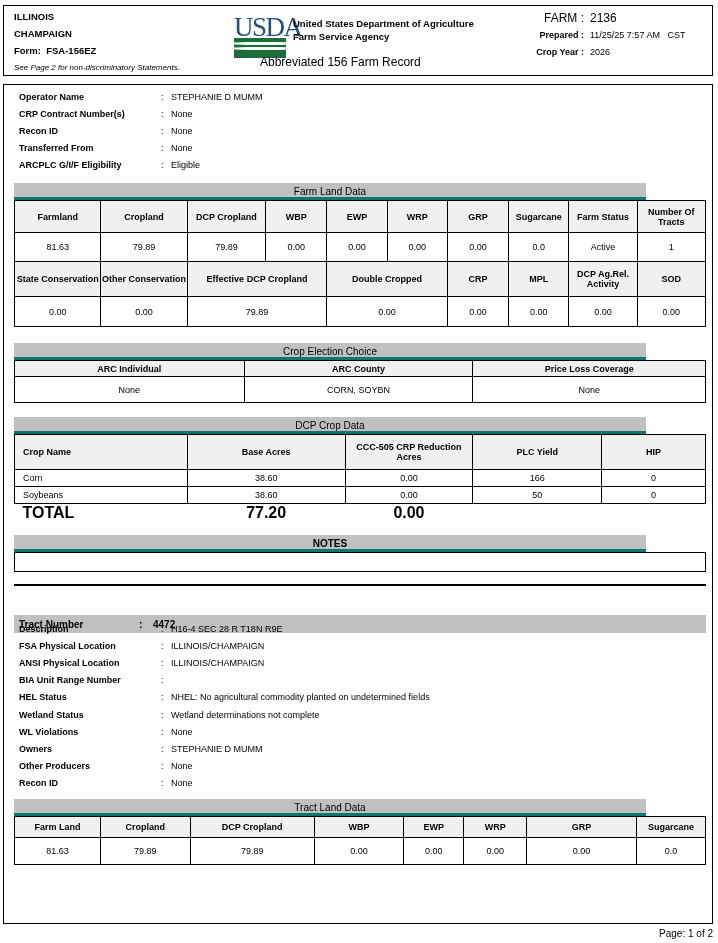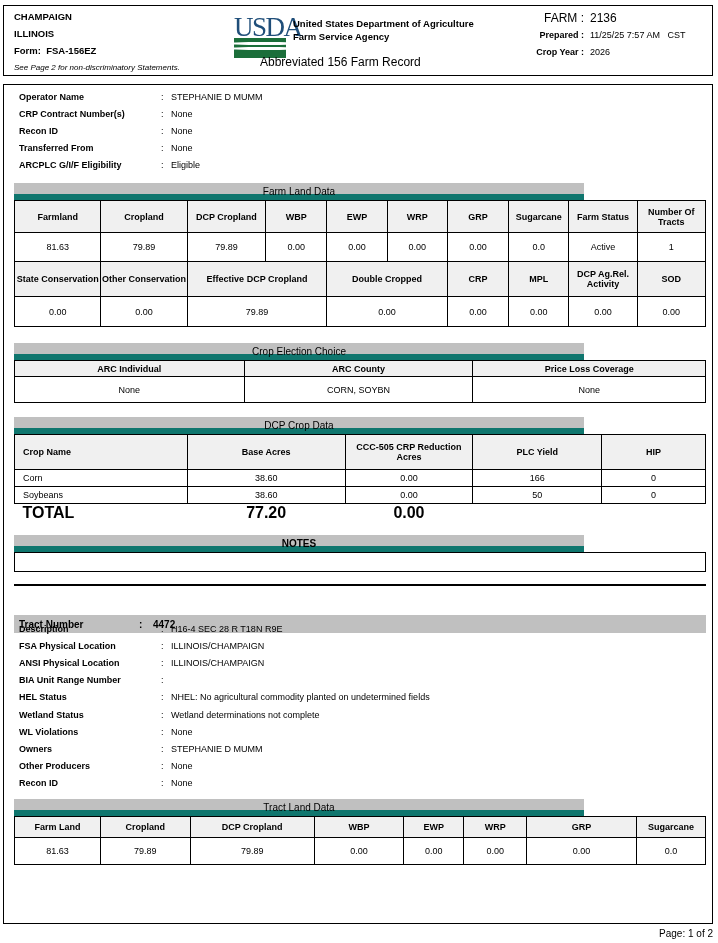--- a/index.html
+++ b/index.html
@@ -20,38 +20,38 @@
   .h-right .row { height: 17px; display: flex; align-items: center; }
   .h-right .lbl { width: 100px; text-align: right; font-weight: bold; }
   .h-right .val { padding-left: 6px; }
   .h-right .farm .lbl, .h-right .farm .val { font-size: 12px; font-weight: normal; }
   
   .main { position: absolute; left: 3px; top: 84px; width: 710px; height: 840px; border: 1px solid #000; }
   .kv { position: absolute; left: 15px; font-size: 9px; }
   .kv .r { display: flex; height: 17.2px; align-items: center; }
   .kv .k { width: 142px; font-weight: bold; }
   .kv .c { width: 10px; }
-  .section-bar { position: absolute; left: 10px; width: 570px; height: 17px; background: #c0c0c0; text-align: center; font-size: 10px; line-height: 17px; border-bottom: 6px solid #0f766e; }
+  .section-bar { position: absolute; left: 10px; width: 632px; height: 17px; background: #c0c0c0; text-align: center; font-size: 10px; line-height: 17px; border-bottom: 3px solid #0f766e; }
   table { position: absolute; left: 10px; width: 692px; border-collapse: collapse; font-size: 9px; }
   td, th { border: 1px solid #000; text-align: center; vertical-align: middle; }
   th { background: #f0f0f0; font-weight: bold; }
   .notes-box { position: absolute; left: 10px; top: 467px; width: 692px; height: 20px; border: 1px solid #000; }
   .divider { position: absolute; left: 10px; top: 499px; width: 692px; height: 2px; background: #000; }
   .tract-bar { position: absolute; left: 10px; top: 513px; width: 692px; height: 18px; background: #c0c0c0; font-size: 10px; display: flex; align-items: center; font-weight: bold; margin-top: 17px; }
   .tract-bar .k { width: 125px; padding-left: 5px; }
   .tract-bar .c { width: 14px; }
   .page-num { position: absolute; right: 5px; top: 928px; font-size: 10px; }
 </style>
 </head>
 <body>
 
 <div class="header">
   <div class="h-left">
+    <div class="b">ILLINOIS</div>
     <div class="b">CHAMPAIGN</div>
-    <div class="b">ILLINOIS</div>
     <div class="b"><span>Form:</span>&nbsp;&nbsp;<span>FSA-156EZ</span></div>
     <div class="italic">See Page 2 for non-discriminatory Statements.</div>
   </div>
   <div class="logo">
     <div class="usda">USDA</div>
     <div class="field">
       <i style="top:4px;"></i>
         <i style="top:9px;"></i>
     </div>
   </div>

